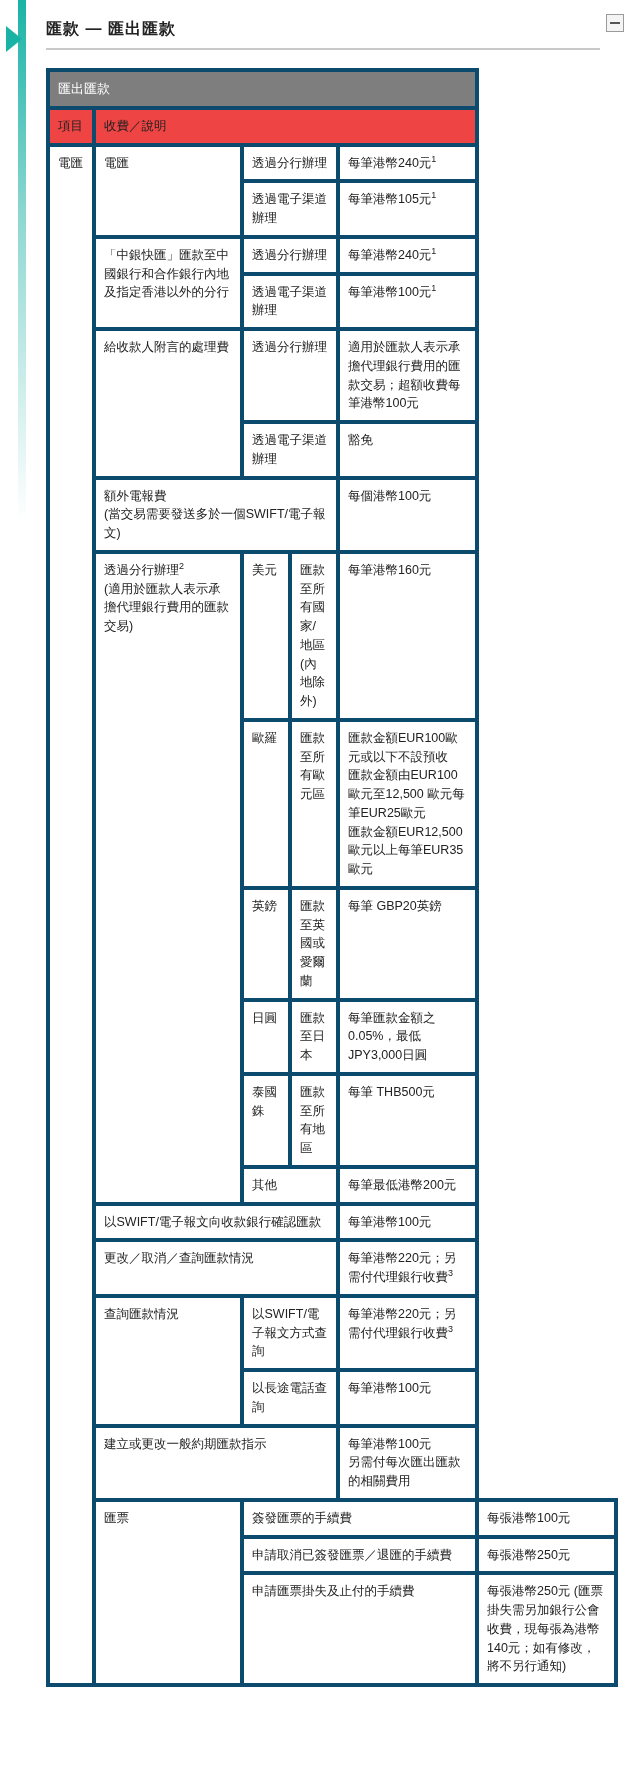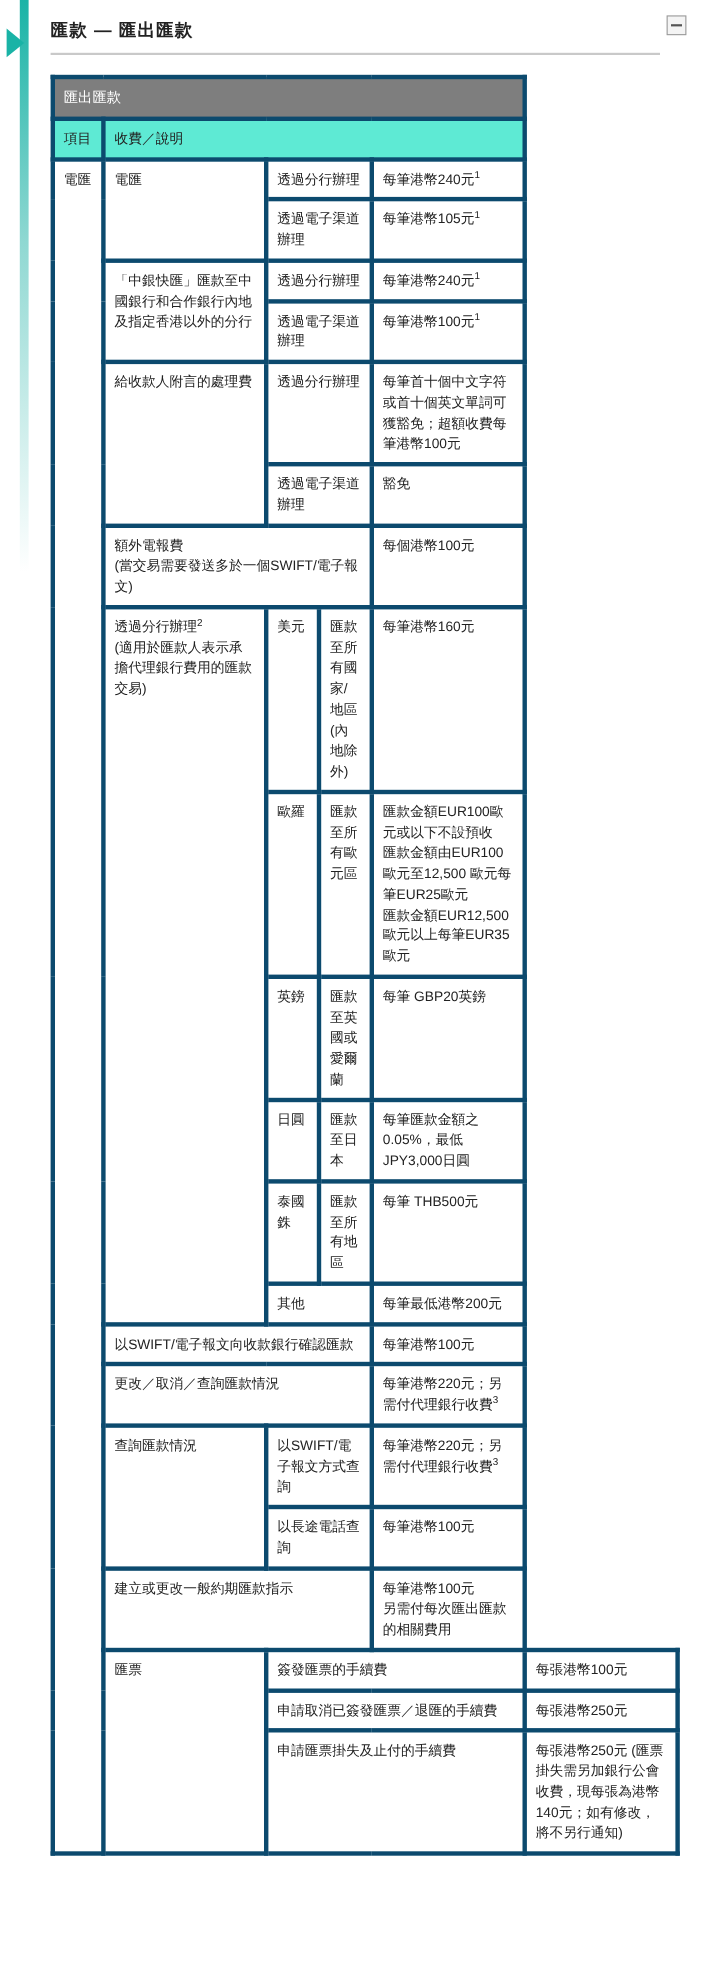--- a/index.html
+++ b/index.html
@@ -100,21 +100,21 @@
     color: #ffffff;
     text-align: center;
     font-weight: bold;
     font-size: 13px;
     padding: 7px 6px;
   }
   td.sub-head {
     text-align: center;
     font-weight: bold;
     font-size: 12.5px;
-    background: #5eead4;
+    background: #ef4444;
   }
   td.cat {
     font-weight: normal;
     white-space: nowrap;
   }
   sup {
     font-size: 9px;
     vertical-align: super;
     line-height: 0;
   }
@@ -171,21 +171,21 @@
           <td><span>每筆港幣240元</span><sup>1</sup></td>
         </tr>
         <tr>
           <td colspan="2">透過電子渠道辦理</td>
           <td><span>每筆港幣100元</span><sup>1</sup></td>
         </tr>
 
         <tr>
           <td rowspan="2">給收款人附言的處理費</td>
           <td colspan="2">透過分行辦理</td>
-          <td>每筆首十個中文字符或首十個英文單詞可獲豁免；超額收費每筆港幣100元</td>
+          <td>適用於匯款人表示承擔代理銀行費用的匯款交易；超額收費每筆港幣100元</td>
         </tr>
         <tr>
           <td colspan="2">透過電子渠道辦理</td>
           <td>豁免</td>
         </tr>
 
         <tr>
           <td colspan="3" style="white-space:pre-line">額外電報費
 (當交易需要發送多於一個SWIFT/電子報文)</td>
           <td>每個港幣100元</td>

